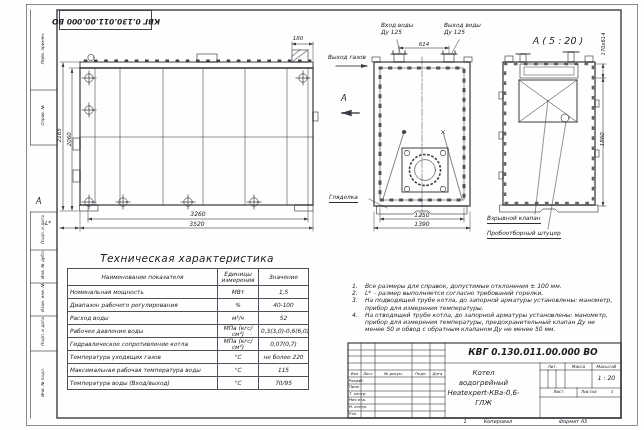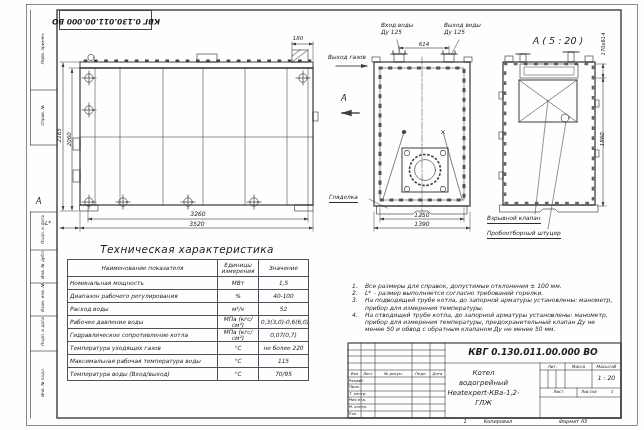--- a/index.html
+++ b/index.html
@@ -7,21 +7,21 @@
          font-family:"DejaVu Sans",sans-serif;color:#1b1b20;}
   svg{position:absolute;left:0;top:0;}
   .lbl{position:absolute;font-style:italic;font-size:6px;line-height:1.15;color:#1b1b20;white-space:nowrap;}
   .c{text-align:center;}
   .rot{transform:rotate(-90deg);}
   .rot180 span{display:inline-block;transform:rotate(180deg);}
   .u{border-bottom:0.7px solid #2c2c33;padding-bottom:1px;}
   .box{position:absolute;left:59px;top:10px;width:91px;height:18px;border:1px solid #44444a;
        display:flex;align-items:center;justify-content:center;}
   
-  .spec{position:absolute;left:64px;top:243px;width:246px;}
+  .spec{position:absolute;left:64px;top:252px;width:246px;}
   .spec-title{font-style:italic;font-size:10.5px;letter-spacing:.4px;text-align:center;margin-bottom:4px;font-weight:500;}
   table{border-collapse:collapse;table-layout:fixed;width:241px;margin-left:3px;}
   td,th{border:0.8px solid #50505a;font-style:italic;font-weight:400;font-size:5.8px;
         padding:0 2px;overflow:hidden;}
   th{height:16px;text-align:center;line-height:1.1;}
   td{height:12px;}
   td.n{text-align:left;}
   td.v{text-align:center;}
   
   .notes{position:absolute;left:352px;top:282px;width:262px;}
@@ -282,21 +282,21 @@
       </div>
     <div class="note">
         <span class="nn">4.</span>
         <span class="nt">На отводящей трубе котла, до запорной арматуры установлены: манометр, прибор для измерения температуры, предохранительный клапан Ду не менее 50 и обвод с обратным клапаном Ду не менее 50 мм.</span>
       </div>
   </div>
 
   <div class="lbl c" style="left:445px;top:347px;width:176px;font-size:9px;font-weight:bold;">КВГ 0.130.011.00.000 ВО</div>
   <div class="lbl c twoline" style="left:447px;top:368px;width:73px;font-size:7px;line-height:1.45;white-space:normal;">
     <span>Котел водогрейный</span>
-    <span>Heatexpert-КВа-1,2-ГЛЖ</span>
+    <span>Heatexpert-КВа-0,6-ГЛЖ</span>
   </div>
   <div class="lbl c" style="left:348px;top:371.5px;width:13px;font-size:3.8px;">Изм</div>
   <div class="lbl c" style="left:361px;top:371.5px;width:14px;font-size:3.8px;">Лист</div>
   <div class="lbl c" style="left:375px;top:371.5px;width:37px;font-size:3.8px;">№ докум.</div>
   <div class="lbl c" style="left:412px;top:371.5px;width:18px;font-size:3.8px;">Подп.</div>
   <div class="lbl c" style="left:430px;top:371.5px;width:15px;font-size:3.8px;">Дата</div>
   <div class="lbl" style="left:349px;top:378.5px;font-size:3.8px;">Разраб.</div>
   <div class="lbl" style="left:349px;top:385px;font-size:3.8px;">Пров.</div>
   <div class="lbl" style="left:349px;top:391.5px;font-size:3.8px;">Т. контр.</div>
   <div class="lbl" style="left:349px;top:398px;font-size:3.8px;">Нач.отд.</div>

